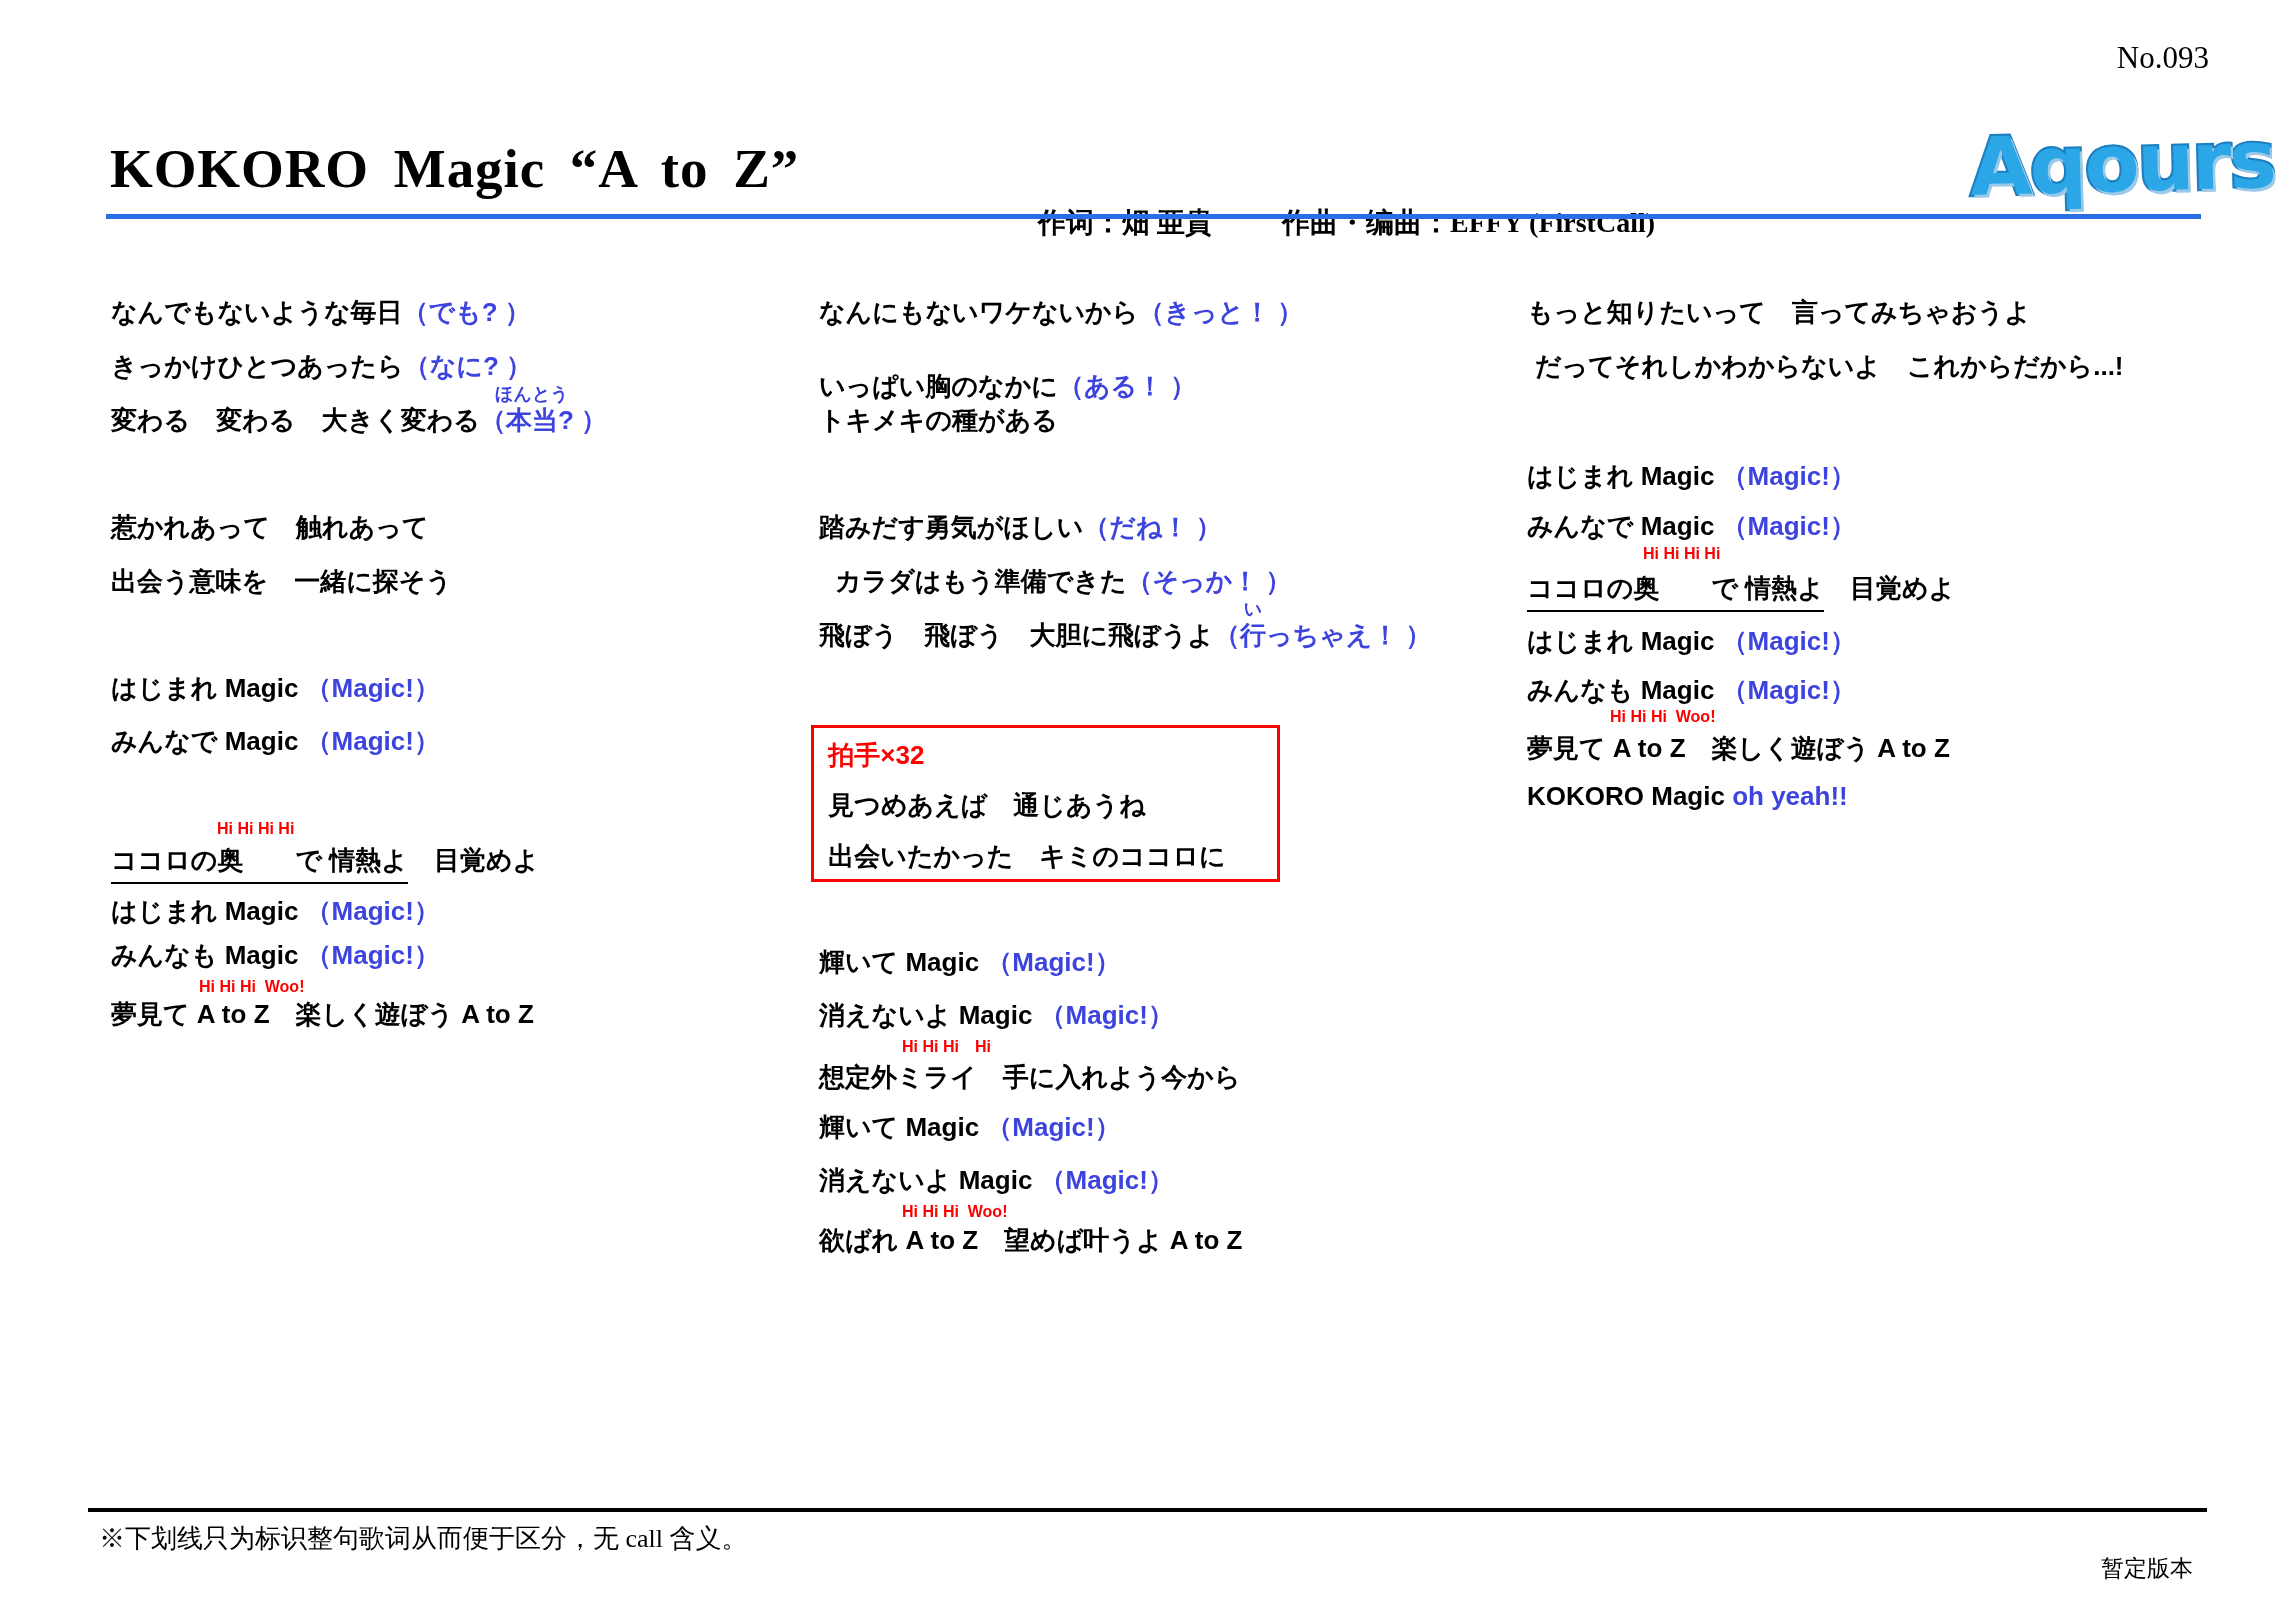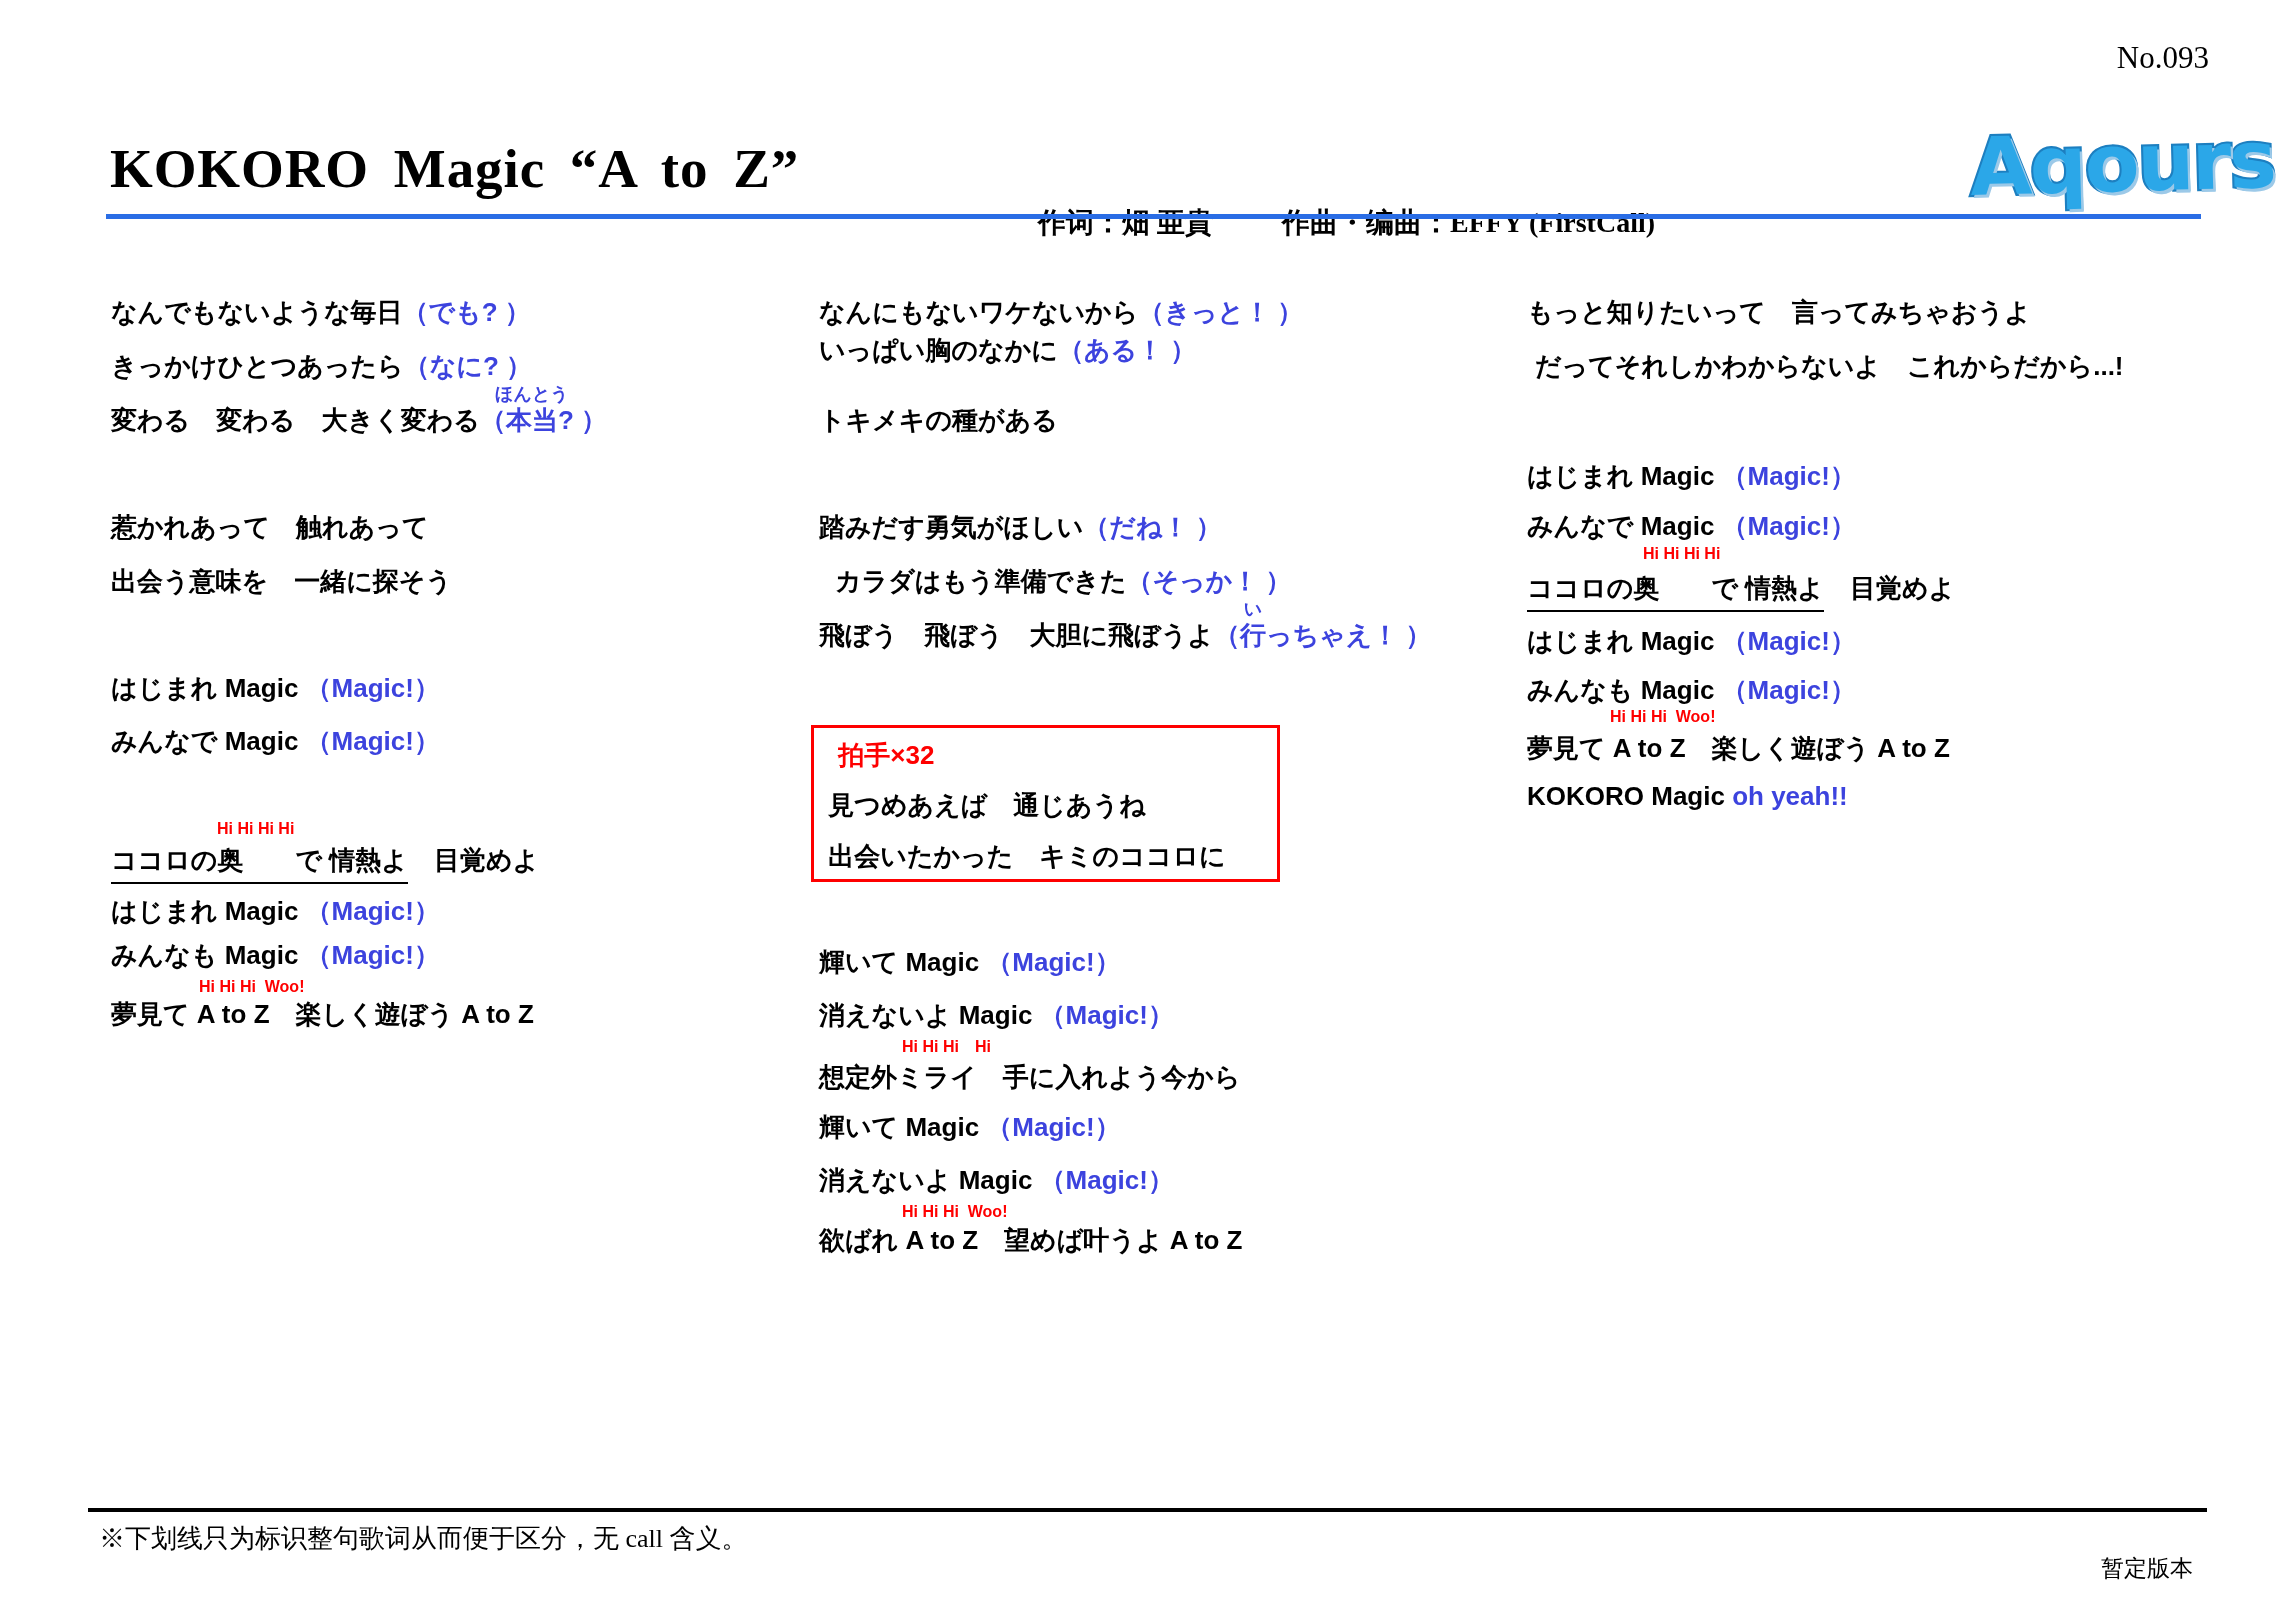--- a/index.html
+++ b/index.html
@@ -102,26 +102,26 @@
       <div class="line" style="top: 723px; left: 0px;"><span class="seg ink">みんなで Magic </span><span class="seg call">（Magic!）</span></div>
       <div class="line small" style="top: 816px; left: 106px;"><span class="seg red">Hi Hi Hi Hi</span></div>
       <div class="line" style="top: 842px; left: 0px;"><span class="seg ink u">ココロの奥　　で 情熱よ</span><span class="seg ink">　目覚めよ</span></div>
       <div class="line" style="top: 893px; left: 0px;"><span class="seg ink">はじまれ Magic </span><span class="seg call">（Magic!）</span></div>
       <div class="line" style="top: 937px; left: 0px;"><span class="seg ink">みんなも Magic </span><span class="seg call">（Magic!）</span></div>
       <div class="line small" style="top: 974px; left: 88px;"><span class="seg red">Hi Hi Hi  Woo!</span></div>
       <div class="line" style="top: 996px; left: 0px;"><span class="seg ink">夢見て A to Z　楽しく遊ぼう A to Z</span></div>
     </div>
     <div class="column" style="left: 819px;">
       <div class="line" style="top: 294px; left: 0px;"><span class="seg ink">なんにもないワケないから</span><span class="seg call">（きっと！ ）</span></div>
-      <div class="line" style="top: 332px; left: 0px;"><span class="seg ink">いっぱい胸のなかに</span><span class="seg call">（ある！ ）</span></div>
+      <div class="line" style="top: 368px; left: 0px;"><span class="seg ink">いっぱい胸のなかに</span><span class="seg call">（ある！ ）</span></div>
       <div class="line" style="top: 402px; left: 0px;"><span class="seg ink">トキメキの種がある</span></div>
       <div class="line" style="top: 509px; left: 0px;"><span class="seg ink">踏みだす勇気がほしい</span><span class="seg call">（だね！ ）</span></div>
       <div class="line" style="top: 563px; left: 0px; margin-left: 16px;"><span class="seg ink">カラダはもう準備できた</span><span class="seg call">（そっか！ ）</span></div>
       <div class="line" style="top: 617px; left: 0px;"><span class="seg ink">飛ぼう　飛ぼう　大胆に飛ぼうよ</span><span class="seg call">（</span><span class="seg call rb">行<span class="rt">い</span></span><span class="seg call">っちゃえ！ ）</span></div>
-      <div class="line" style="top: 737px; left: 9.3px; margin-left: 10px;"><span class="seg red">拍手×32</span></div>
+      <div class="line" style="top: 737px; left: 9.3px;"><span class="seg red">拍手×32</span></div>
       <div class="line" style="top: 787px; left: 9.3px;"><span class="seg ink">見つめあえば　通じあうね</span></div>
       <div class="line" style="top: 838px; left: 9.3px;"><span class="seg ink">出会いたかった　キミのココロに</span></div>
       <div class="line" style="top: 944px; left: 0px;"><span class="seg ink">輝いて Magic </span><span class="seg call">（Magic!）</span></div>
       <div class="line" style="top: 997px; left: 0px;"><span class="seg ink">消えないよ Magic </span><span class="seg call">（Magic!）</span></div>
       <div class="line small" style="top: 1034px; left: 83px;"><span class="seg red">Hi Hi Hi　Hi</span></div>
       <div class="line" style="top: 1059px; left: 0px;"><span class="seg ink">想定外ミライ　手に入れよう今から</span></div>
       <div class="line" style="top: 1109px; left: 0px;"><span class="seg ink">輝いて Magic </span><span class="seg call">（Magic!）</span></div>
       <div class="line" style="top: 1162px; left: 0px;"><span class="seg ink">消えないよ Magic </span><span class="seg call">（Magic!）</span></div>
       <div class="line small" style="top: 1199px; left: 83px;"><span class="seg red">Hi Hi Hi  Woo!</span></div>
       <div class="line" style="top: 1222px; left: 0px;"><span class="seg ink">欲ばれ A to Z　望めば叶うよ A to Z</span></div>

